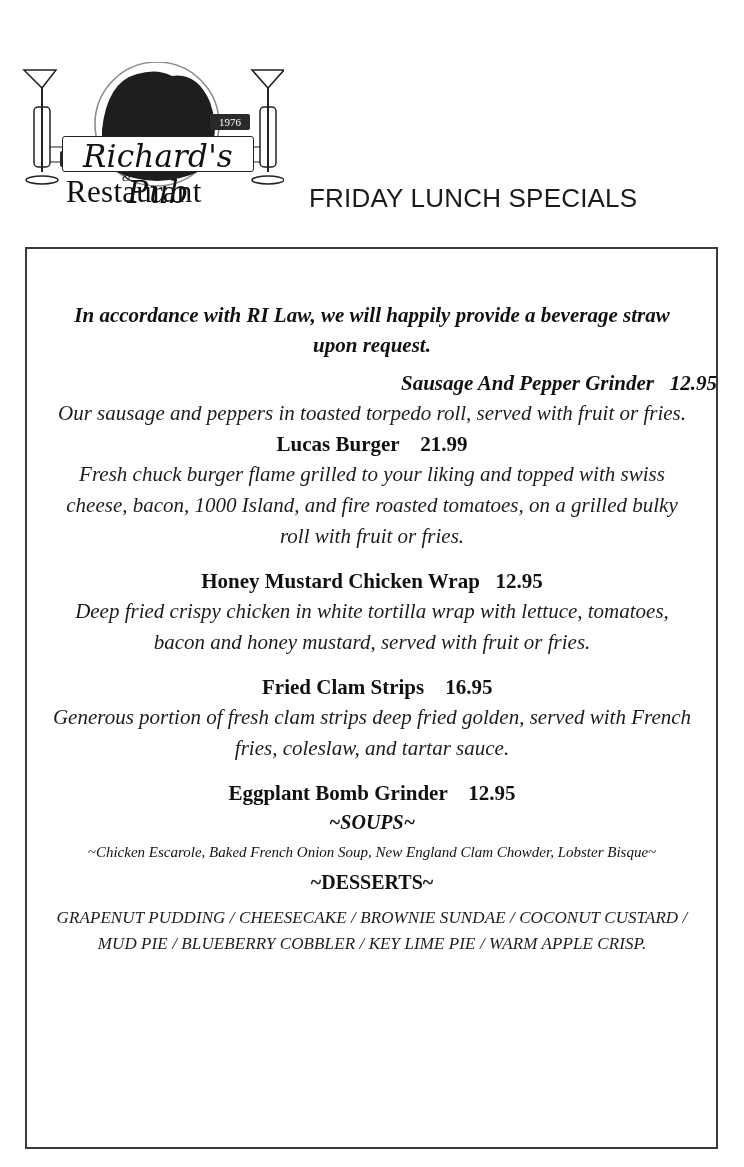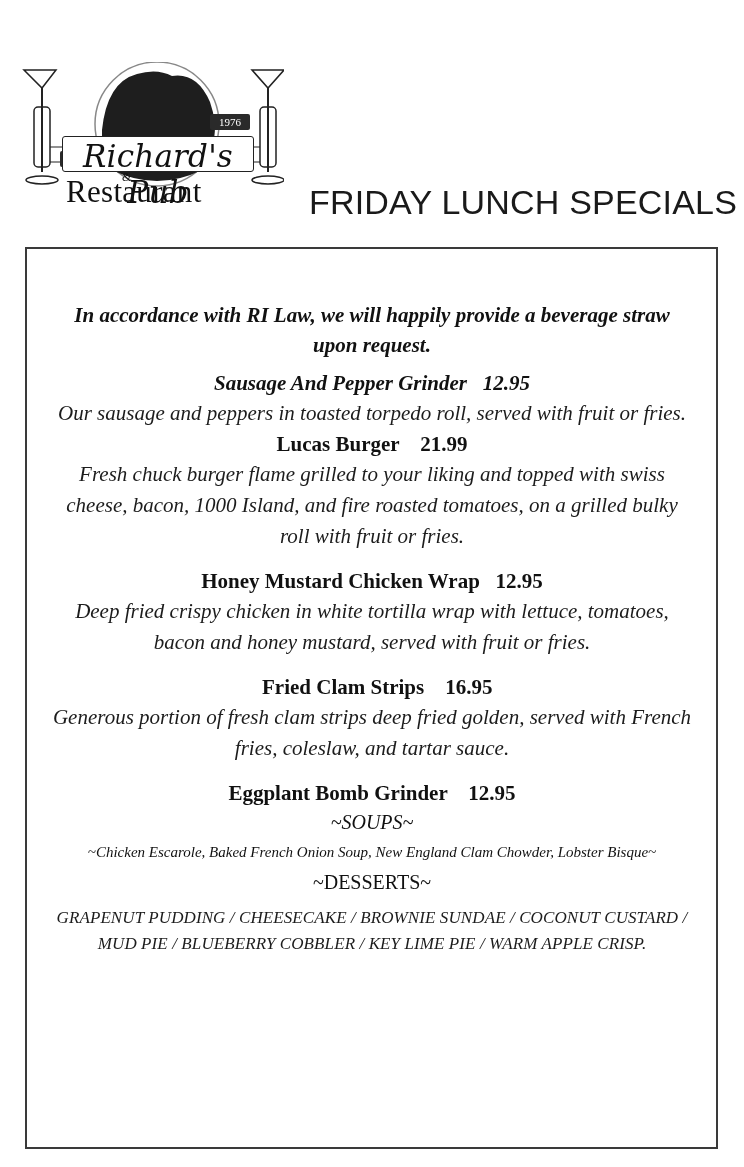--- a/index.html
+++ b/index.html
@@ -7,30 +7,30 @@
 
   .logo { position: absolute; left: 22px; top: 62px; width: 262px; height: 150px; }
   .logo svg { position: absolute; left: 0; top: 0; }
   .logo-est { position: absolute; left: 38px; top: 52px; width: 42px; height: 16px; background: #2a2a2a; color: #fff; font-size: 11px; text-align: center; line-height: 16px; border-radius: 2px; font-family: "Liberation Serif", serif; margin-top: 37px; }
   .logo-year { position: absolute; left: 188px; top: 52px; width: 40px; height: 16px; background: #2a2a2a; color: #fff; font-size: 11px; text-align: center; line-height: 16px; border-radius: 2px; font-family: "Liberation Serif", serif; }
   .logo-banner { position: absolute; left: 40px; top: 74px; width: 190px; height: 34px; border: 1.5px solid #222; background: #fff; border-radius: 3px; }
   .logo-name { position: absolute; left: 40px; top: 76px; width: 192px; text-align: center; font-family: "DejaVu Serif", serif; font-style: italic; font-size: 31px; color: #111; letter-spacing: 0.2px; }
   .logo-amp { position: absolute; left: 100px; top: 108px; font-size: 12px; font-family: "Liberation Serif", serif; }
   .logo-rest { position: absolute; left: 44px; top: 112px; font-size: 31px; font-family: "Liberation Serif", serif; color: #111; letter-spacing: 0.3px; }
 
-  .page-title { position: absolute; left: 309px; top: 183px; font-family: "Liberation Sans", sans-serif; font-size: 34px; color: #1a1a1a; letter-spacing: 0.2px; }
+  .page-title { position: absolute; left: 309px; top: 183px; font-family: "Liberation Sans", sans-serif; font-size: 26px; color: #1a1a1a; letter-spacing: 0.2px; }
 
   .menu-box { position: absolute; left: 25px; top: 247px; width: 693px; height: 902px; border: 2px solid #3a3a3a; box-sizing: border-box; }
 
   .content { position: absolute; left: 27px; top: 300px; width: 690px; text-align: center; }
   .notice { font-weight: bold; font-style: italic; font-size: 21px; line-height: 30px; margin: 0 24px; }
   .item-title { font-weight: bold; font-size: 21px; line-height: 30px; white-space: pre; }
-  .item-title.italic { font-style: italic; }
+  .item-title.italic { font-style: italic; text-align: right; }
   .item-desc { font-style: italic; font-size: 21px; line-height: 31px; color: #1c1c1c; margin: 0 24px; }
-  .section-head { font-weight: normal; font-style: italic; font-size: 20px; line-height: 29px; }
+  .section-head { font-weight: bold; font-style: italic; font-size: 20px; line-height: 29px; }
   .section-head.upright { font-style: normal; }
   .soups { font-style: italic; font-size: 15px; line-height: 31px; margin: 0 8px; }
   .desserts { font-style: italic; font-size: 17px; line-height: 26px; margin: 8px 18px; color: #1c1c1c; letter-spacing: 0.1px; }
 
   .gap-s { height: 8px; }
   .gap-m { height: 14px; }
 </style>
 </head>
 <body>
 

